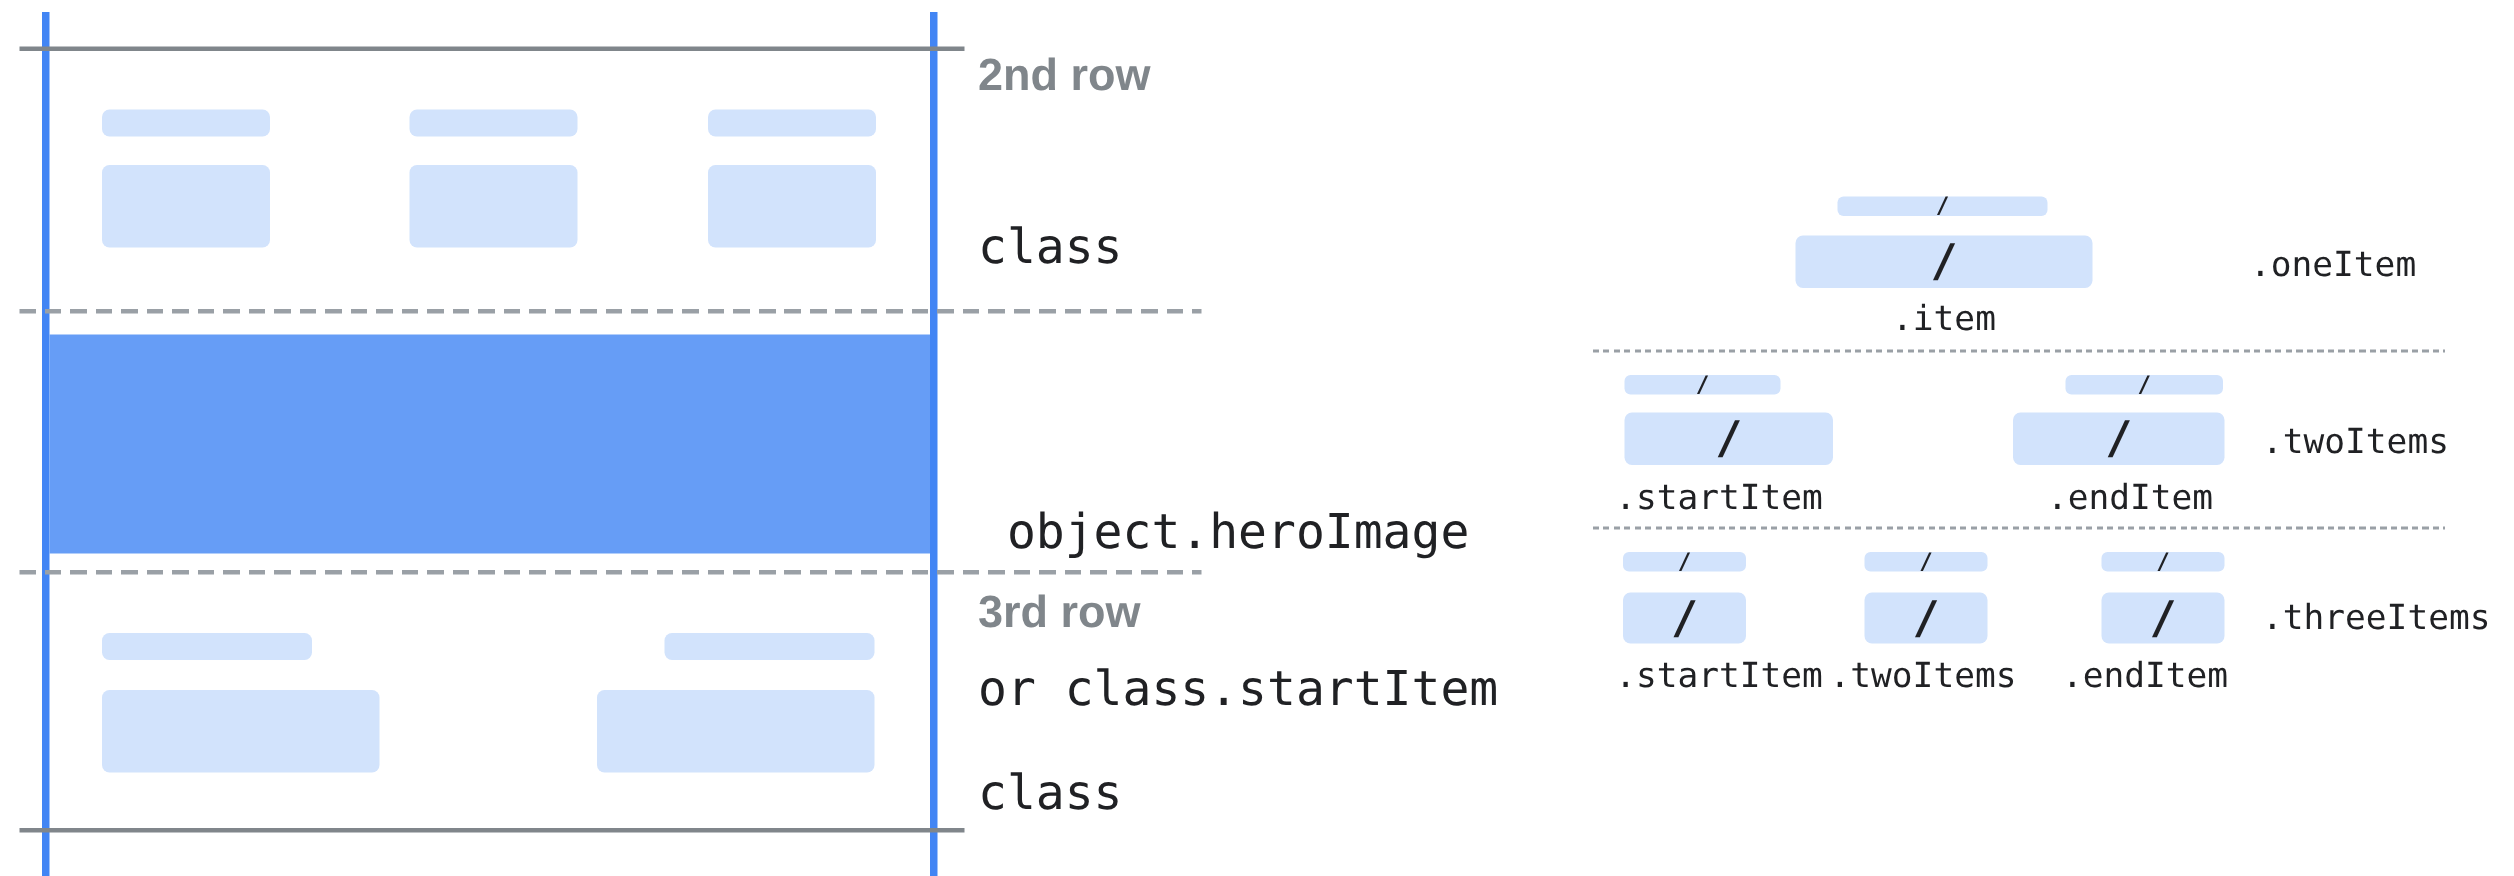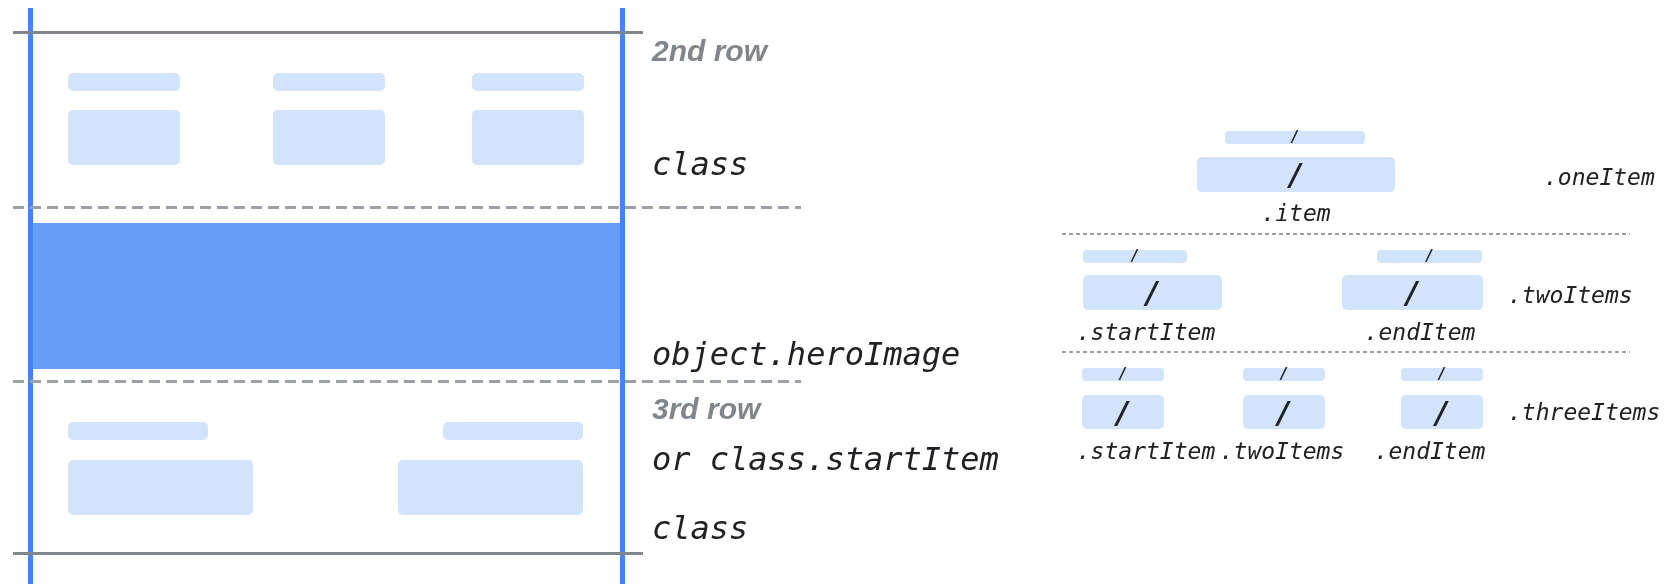--- a/index.html
+++ b/index.html
@@ -1,38 +1,38 @@
 <!DOCTYPE html>
 <html style="--accent_blue: #4285f4; --hero_blue: #669df6; --bar_blue: #d2e3fc; --line_gray: #80868b; --dash_gray: #9aa0a6; --heading_gray: #80868b; --code_text: #202124;"><head>
 <meta charset="utf-8">
 <style>
   html,body{margin:0;padding:0;background:#ffffff;}
   #canvas{position:relative;width:1676px;height:584px;background:#fff;overflow:hidden;
-          font-family:"Liberation Sans",sans-serif;font-style:italic;}
+          font-family:"Liberation Sans",sans-serif;}
   
   .vline{position:absolute;width:5px;background:var(--accent_blue);}
   .hline{position:absolute;height:3px;background:var(--line_gray);}
   .dashline{position:absolute;height:3px;
     background:repeating-linear-gradient(90deg,var(--dash_gray) 0 11px,transparent 11px 17px);}
   .dotline{position:absolute;height:2px;
     background:repeating-linear-gradient(90deg,var(--dash_gray) 0 4px,transparent 4px 7px);}
   
   .bar{position:absolute;background:var(--bar_blue);border-radius:5px;}
   .hero{position:absolute;background:var(--hero_blue);}
   .slashbar{display:flex;align-items:center;justify-content:center;
     font-family:"DejaVu Sans Mono","Liberation Mono",monospace;font-weight:bold;color:#202124;}
   .small-slash{font-size:15px;line-height:13px;}
   .big-slash{font-size:30px;line-height:35px;}
   
   .heading{position:absolute;font-size:30px;font-weight:bold;color:var(--heading_gray);
     letter-spacing:0px;white-space:nowrap;}
   .codeblock{position:absolute;font-family:"DejaVu Sans Mono","Liberation Mono",monospace;
     font-size:32px;color:var(--code_text);white-space:pre;}
   .codeblock div{line-height:37px;}
-  .codeblock.tight div{line-height:29px;}
+  .codeblock.tight div{line-height:29px;text-align:center;}
   .dlabel{position:absolute;font-family:"DejaVu Sans Mono","Liberation Mono",monospace;
     font-size:23px;color:var(--code_text);transform:translateX(-50%);white-space:nowrap;}
   .rowlabel{position:absolute;font-family:"DejaVu Sans Mono","Liberation Mono",monospace;
     font-size:23px;color:var(--code_text);white-space:nowrap;}
 </style>
 </head>
 <body>
 
 <div id="canvas">
 
@@ -75,21 +75,21 @@
     
   </div>
 
   <div class="bar slashbar small-slash" style="left:1225px;top:131px;width:140px;height:13px;border-radius:4px;">
     <span>/</span>
   </div>
   <div class="bar slashbar big-slash" style="left:1197px;top:157px;width:198px;height:35px;">
     <span>/</span>
   </div>
   <div class="dlabel" style="left:1296px;top:200px;">.item</div>
-  <div class="rowlabel" style="left:1500px;top:164px;margin-left:44px;">.oneItem</div>
+  <div class="rowlabel" style="left:1500px;top:164px;">.oneItem</div>
 
   <div class="dotline" style="left:1062px;top:233px;width:568px;"></div>
 
   <div class="bar slashbar small-slash" style="left:1083px;top:250px;width:104px;height:13px;border-radius:4px;">
     <span>/</span>
   </div>
   <div class="bar slashbar big-slash" style="left:1083px;top:275px;width:139px;height:35px;">
     <span>/</span>
   </div>
   <div class="bar slashbar small-slash" style="left:1377px;top:250px;width:105px;height:13px;border-radius:4px;">

